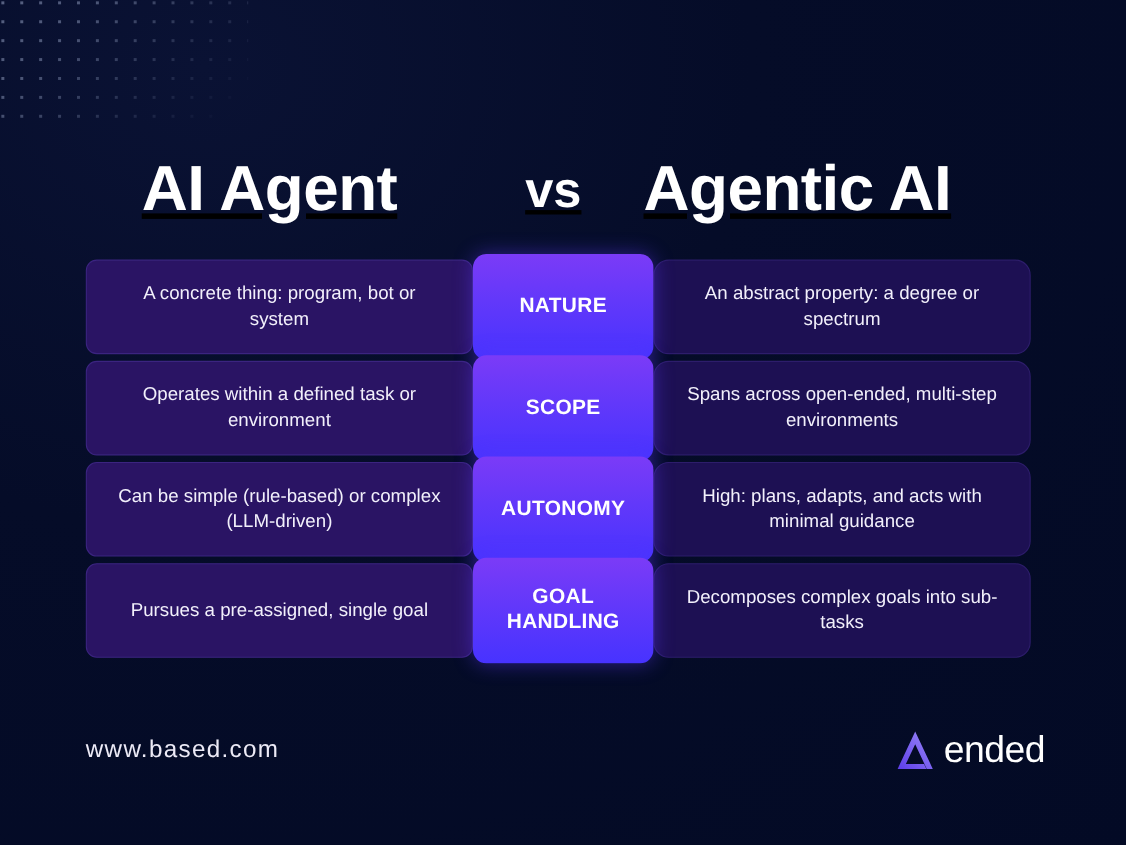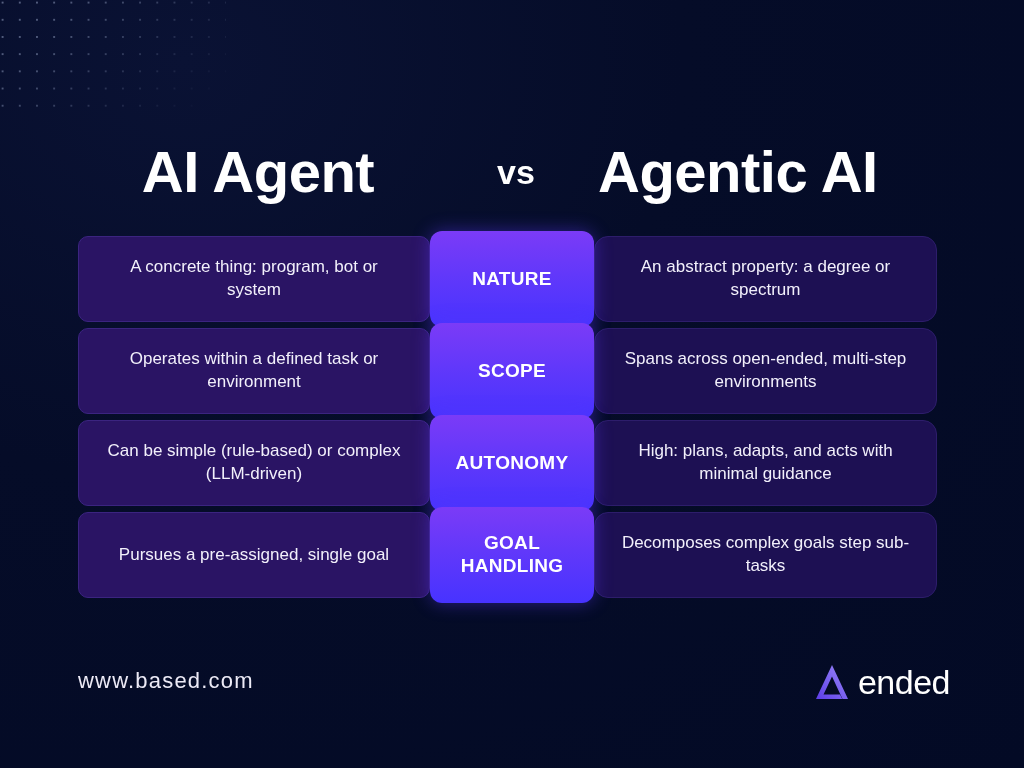--- a/index.html
+++ b/index.html
@@ -37,41 +37,42 @@
     background-position: 0 0;
     opacity: 0.55;
     -webkit-mask-image: linear-gradient(135deg, rgba(0,0,0,1) 0%, rgba(0,0,0,0.85) 28%, rgba(0,0,0,0.35) 62%, rgba(0,0,0,0) 92%);
     mask-image: linear-gradient(135deg, rgba(0,0,0,1) 0%, rgba(0,0,0,0.85) 28%, rgba(0,0,0,0.35) 62%, rgba(0,0,0,0) 92%);
     pointer-events: none;
   }
 
   
   .heading {
     position: absolute;
-    left: 82px;
+    left: 69px;
     top: 126px;
     width: 868px;
     height: 92px;
     display: flex;
     align-items: center;
+    text-decoration: underline;
   }
   .heading-left {
     width: 352px;
     text-align: center;
     color: #ffffff;
     font-size: 58px;
     font-weight: bold;
     letter-spacing: -0.5px;
     line-height: 1;
   }
   .heading-vs {
     width: 164px;
     text-align: center;
     color: #ffffff;
-    font-size: 34px;
+    font-size: 46px;
     font-weight: bold;
     line-height: 1;
   }
   .heading-right {
     width: 352px;
     color: #ffffff;
     font-size: 58px;
     font-weight: bold;
     letter-spacing: -0.5px;
     line-height: 1;
@@ -204,21 +205,21 @@
     <div class="row">
       <div class="cell cell-left">Can be simple (rule-based) or complex (LLM-driven)</div>
       <div class="cell-spacer"></div>
       <div class="cell cell-right">High: plans, adapts, and acts with minimal guidance</div>
       <div class="badge">AUTONOMY</div>
     </div>
 
     <div class="row">
       <div class="cell cell-left">Pursues a pre-assigned, single goal</div>
       <div class="cell-spacer"></div>
-      <div class="cell cell-right">Decomposes complex goals step sub-tasks</div>
+      <div class="cell cell-right">Decomposes complex goals into sub-tasks</div>
       <div class="badge">GOAL HANDLING</div>
     </div>
 
   </div>
 
   <div class="footer-url">www.based.com</div>
 
   <div class="footer-logo">
     <svg class="logo-mark" viewBox="0 0 36 40">
       <defs>

